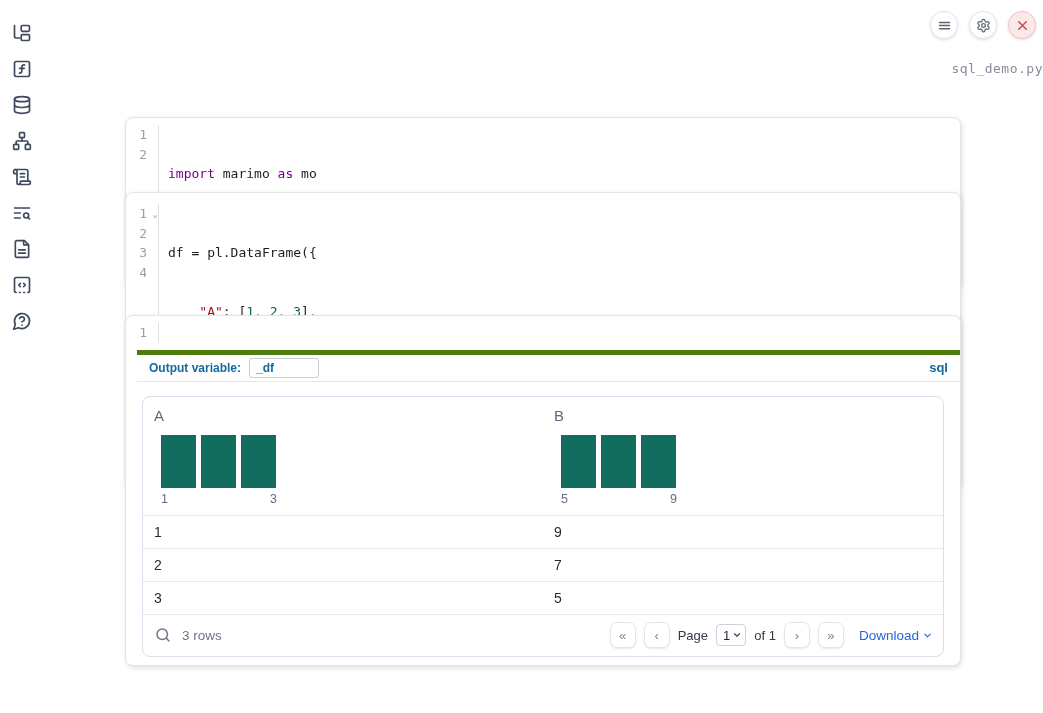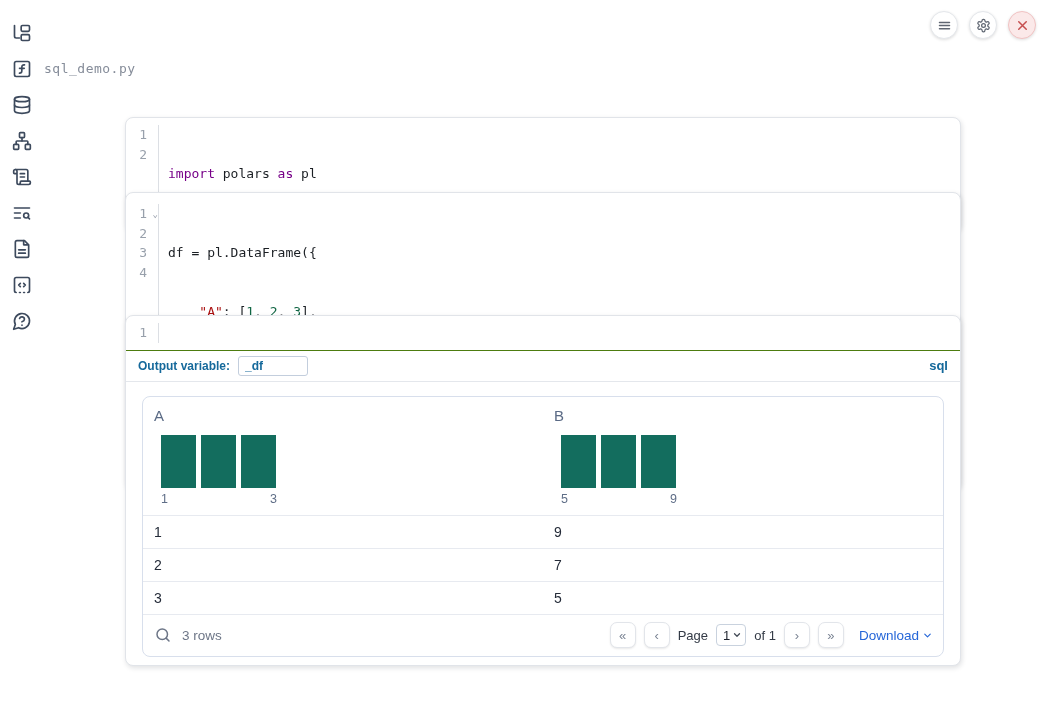--- a/index.html
+++ b/index.html
@@ -15,21 +15,21 @@
 
   
   .top-actions { position:absolute; top:11px; right:7px; display:flex; gap:11px; }
   .action-btn { width:28px; height:28px; border-radius:50%; border:1px solid #e4e7eb; background:#fff;
                 box-shadow:0 1px 3px rgba(0,0,0,.13); display:flex; align-items:center; justify-content:center;
                 color:#5f6672; cursor:pointer; }
   .action-btn svg { width:15px; height:15px; }
   .action-btn.danger { background:#fbe9e9; border-color:#f1c3c3; color:#c64f4f; }
 
   
-  .filename-bar { position:absolute; left:44px; right:0; top:61px; text-align:left;
+  .filename-bar { position:absolute; left:44px; right:0; top:61px; text-align:right;
                   font-family:"DejaVu Sans Mono", monospace; font-size:13px; color:#858c99; letter-spacing:.5px; }
 
   
   .cell { position:absolute; left:125px; width:836px; background:#fff; border:1px solid #e1e4e9;
           border-radius:8px; box-shadow:1px 2px 5px rgba(15,23,42,.13); }
   .cell-1 { top:117px; }
   .cell-2 { top:192px; }
   .cell-3 { top:315px; height:351px; }
 
   .code-area { display:flex; font-family:"DejaVu Sans Mono", monospace; font-size:13px; line-height:19.5px; }
@@ -38,22 +38,22 @@
   .gutter { width:33px; flex:none; border-right:1px solid #dcdfe4; color:#98a0ab; }
   .gutter-line { position:relative; text-align:right; padding-right:11px; height:19.5px; }
   .fold-indicator { position:absolute; right:0; top:1px; font-size:9px; color:#8b93a1; cursor:pointer; }
   .code-pane { flex:1; padding-left:9px; white-space:pre; color:#1b1f24; cursor:text; }
   .code-line { height:19.5px; }
   .tok-kw { color:#770088; }
   .tok-str { color:#aa1111; }
   .tok-num { color:#116644; }
 
   
-  .outvar-row { display:flex; align-items:center; height:32px; border-top:1px solid #4d7c0f;
-                border-bottom:1px solid #e4e7ec; padding:0 12px; gap:8px; }
+  .outvar-row { display:flex; align-items:center; height:32px; border-top:5px solid #4d7c0f;
+                border-bottom:1px solid #e4e7ec; padding:0 12px; gap:8px;margin-left:11px; }
   .outvar-label { font-size:12px; font-weight:bold; color:#15699b; }
   .outvar-input { width:70px; height:20px; border:1px solid #c3cedd; border-radius:3px;
                   font-family:"Liberation Sans", sans-serif; font-weight:bold; font-size:12px;
                   color:#15699b; padding:0 6px; outline:none; }
   .lang-badge { margin-left:auto; font-size:13px; font-weight:bold; color:#15699b; }
 
   
   .output-area { padding:14px 16px 10px; }
   .df-table { border:1px solid #d8dfec; border-radius:8px; overflow:hidden; background:#fff; }
   .df-header { display:grid; grid-template-columns:1fr 1fr; padding:10px 0 9px; }
@@ -180,20 +180,21 @@
 
 <div class="filename-bar">sql_demo.py</div>
 
 <div class="cell cell-1">
   <div class="code-area pad-sm">
     <div class="gutter">
       <div class="gutter-line">1</div>
       <div class="gutter-line">2</div>
     </div>
     <div class="code-pane">
+      <div class="code-line"><span class="tok-kw">import</span><span> marimo </span><span class="tok-kw">as</span><span> mo</span></div>
       <div class="code-line"><span class="tok-kw">import</span><span> polars </span><span class="tok-kw">as</span><span> pl</span></div>
     </div>
   </div>
 </div>
 
 <div class="cell cell-2">
   <div class="code-area pad-md">
     <div class="gutter">
       <div class="gutter-line"><span>1</span><span class="fold-indicator">⌄</span></div>
       <div class="gutter-line">2</div>

